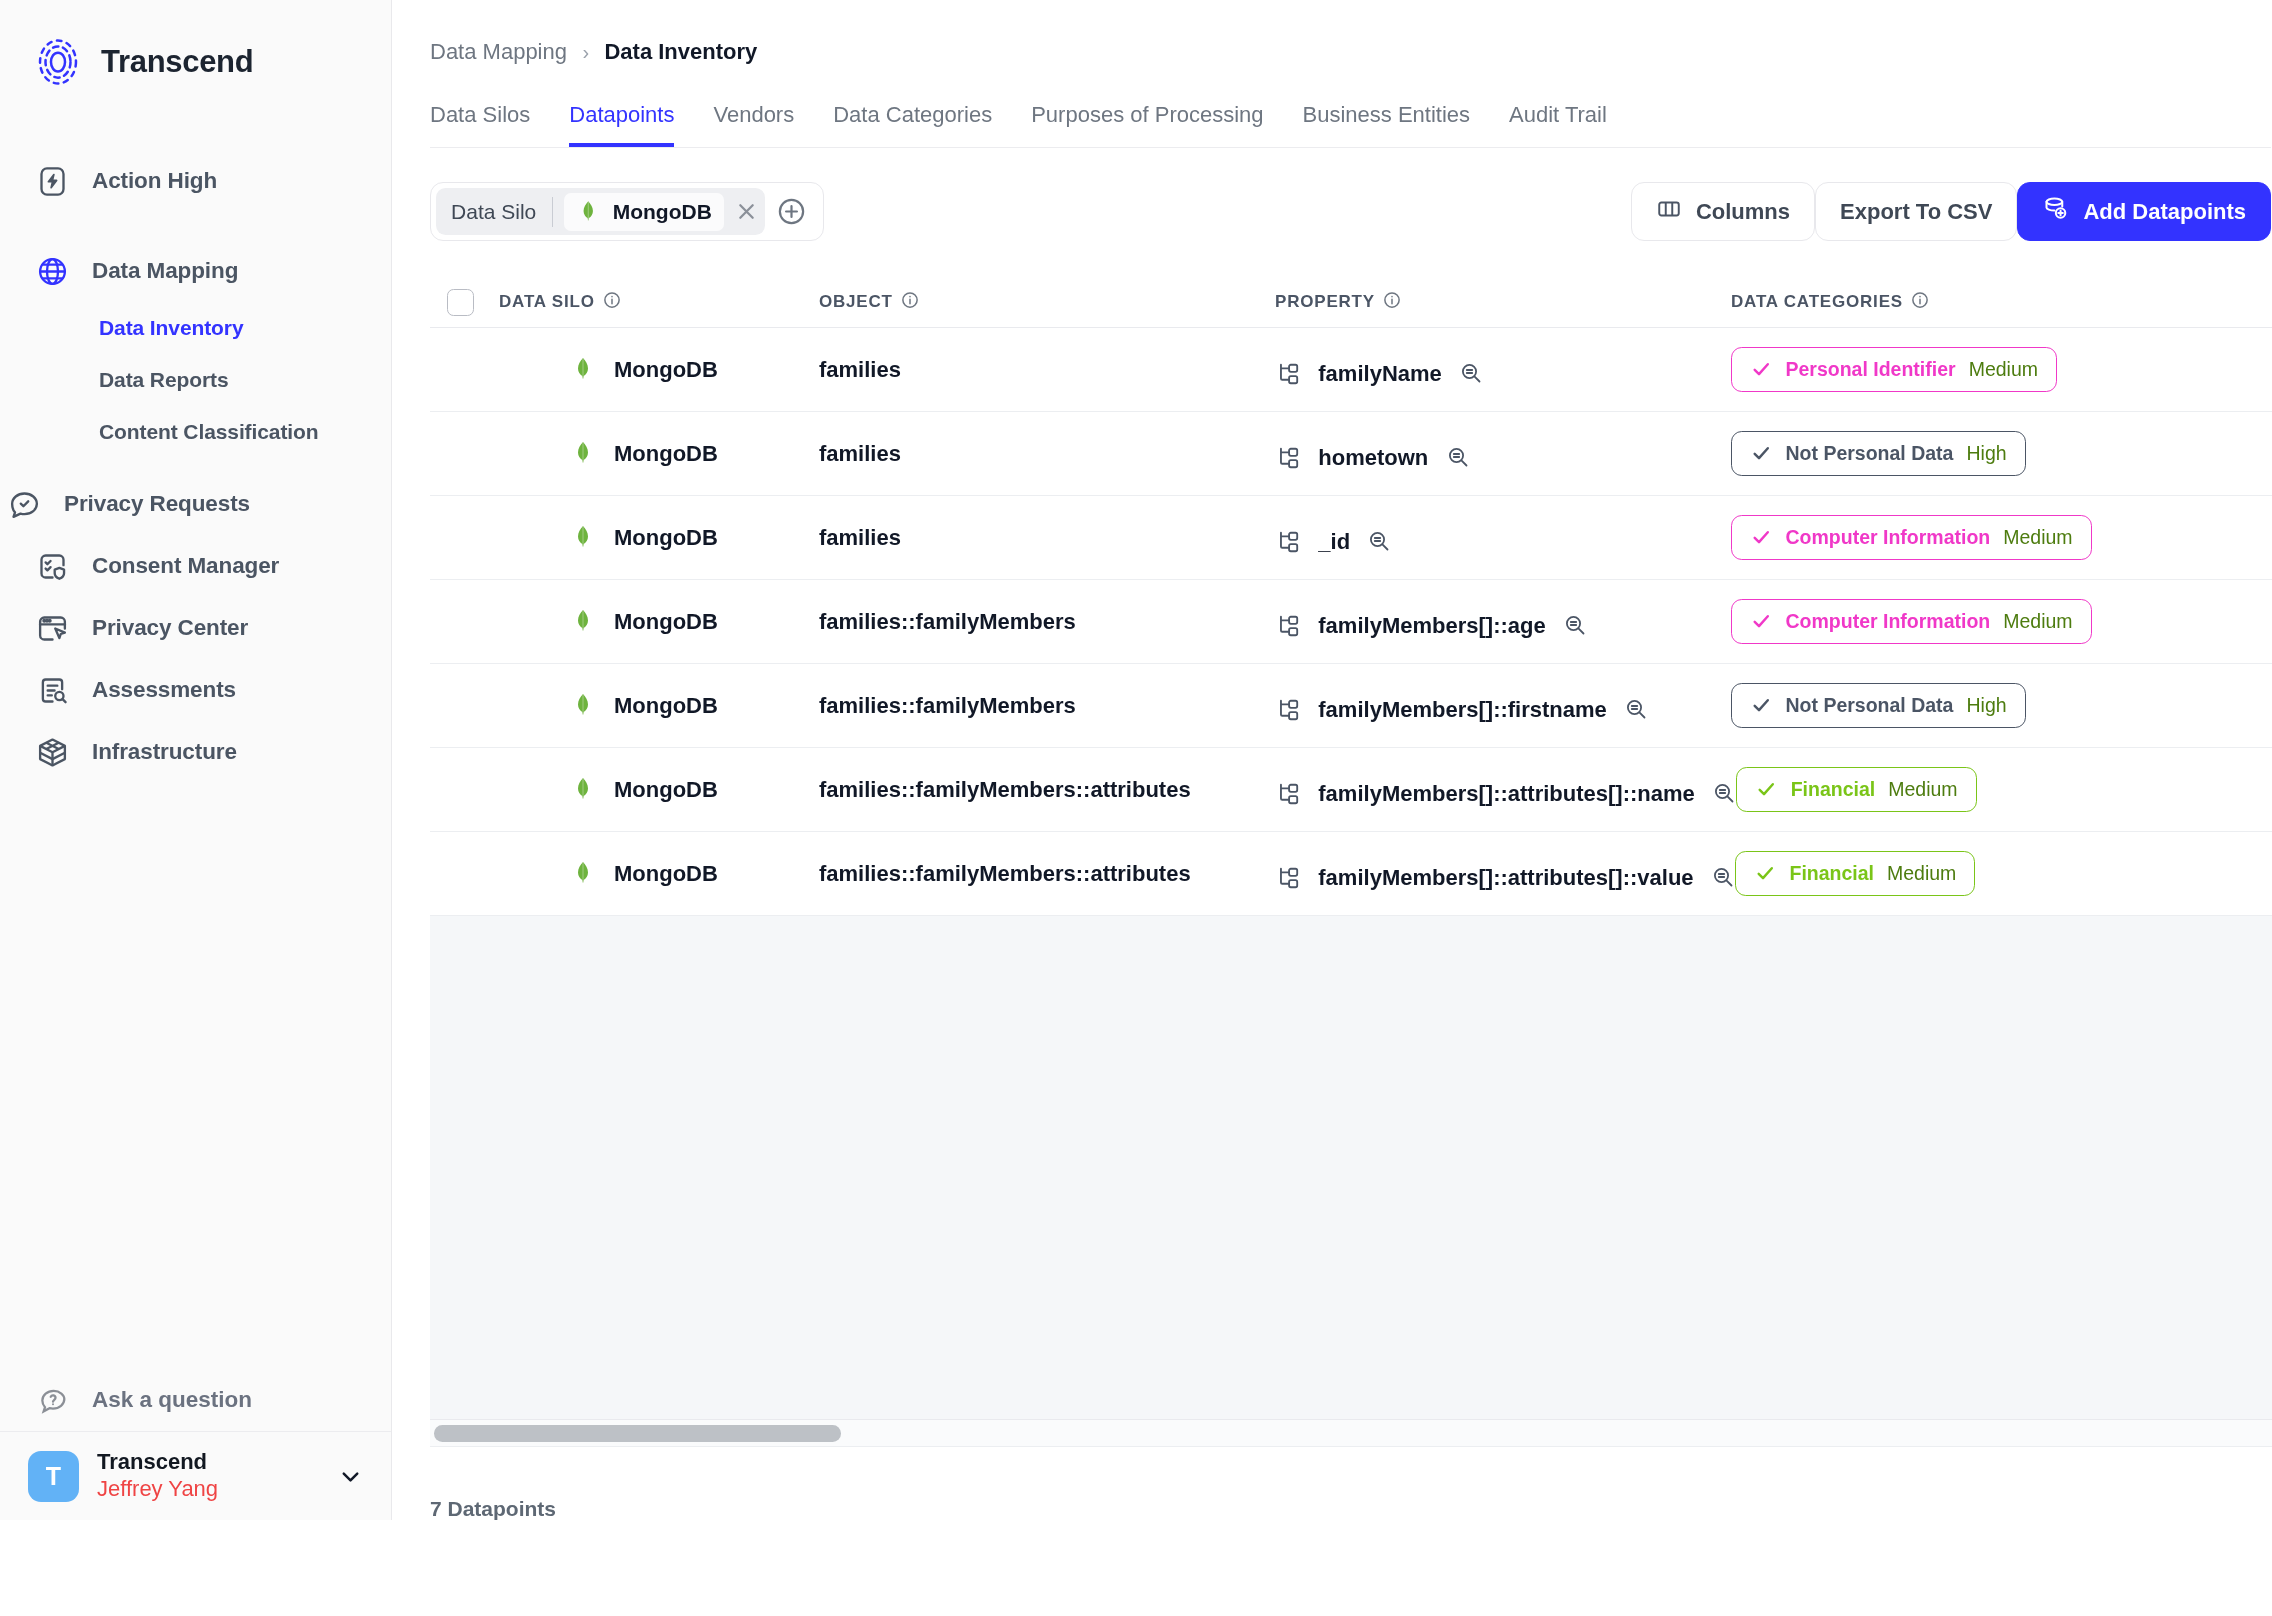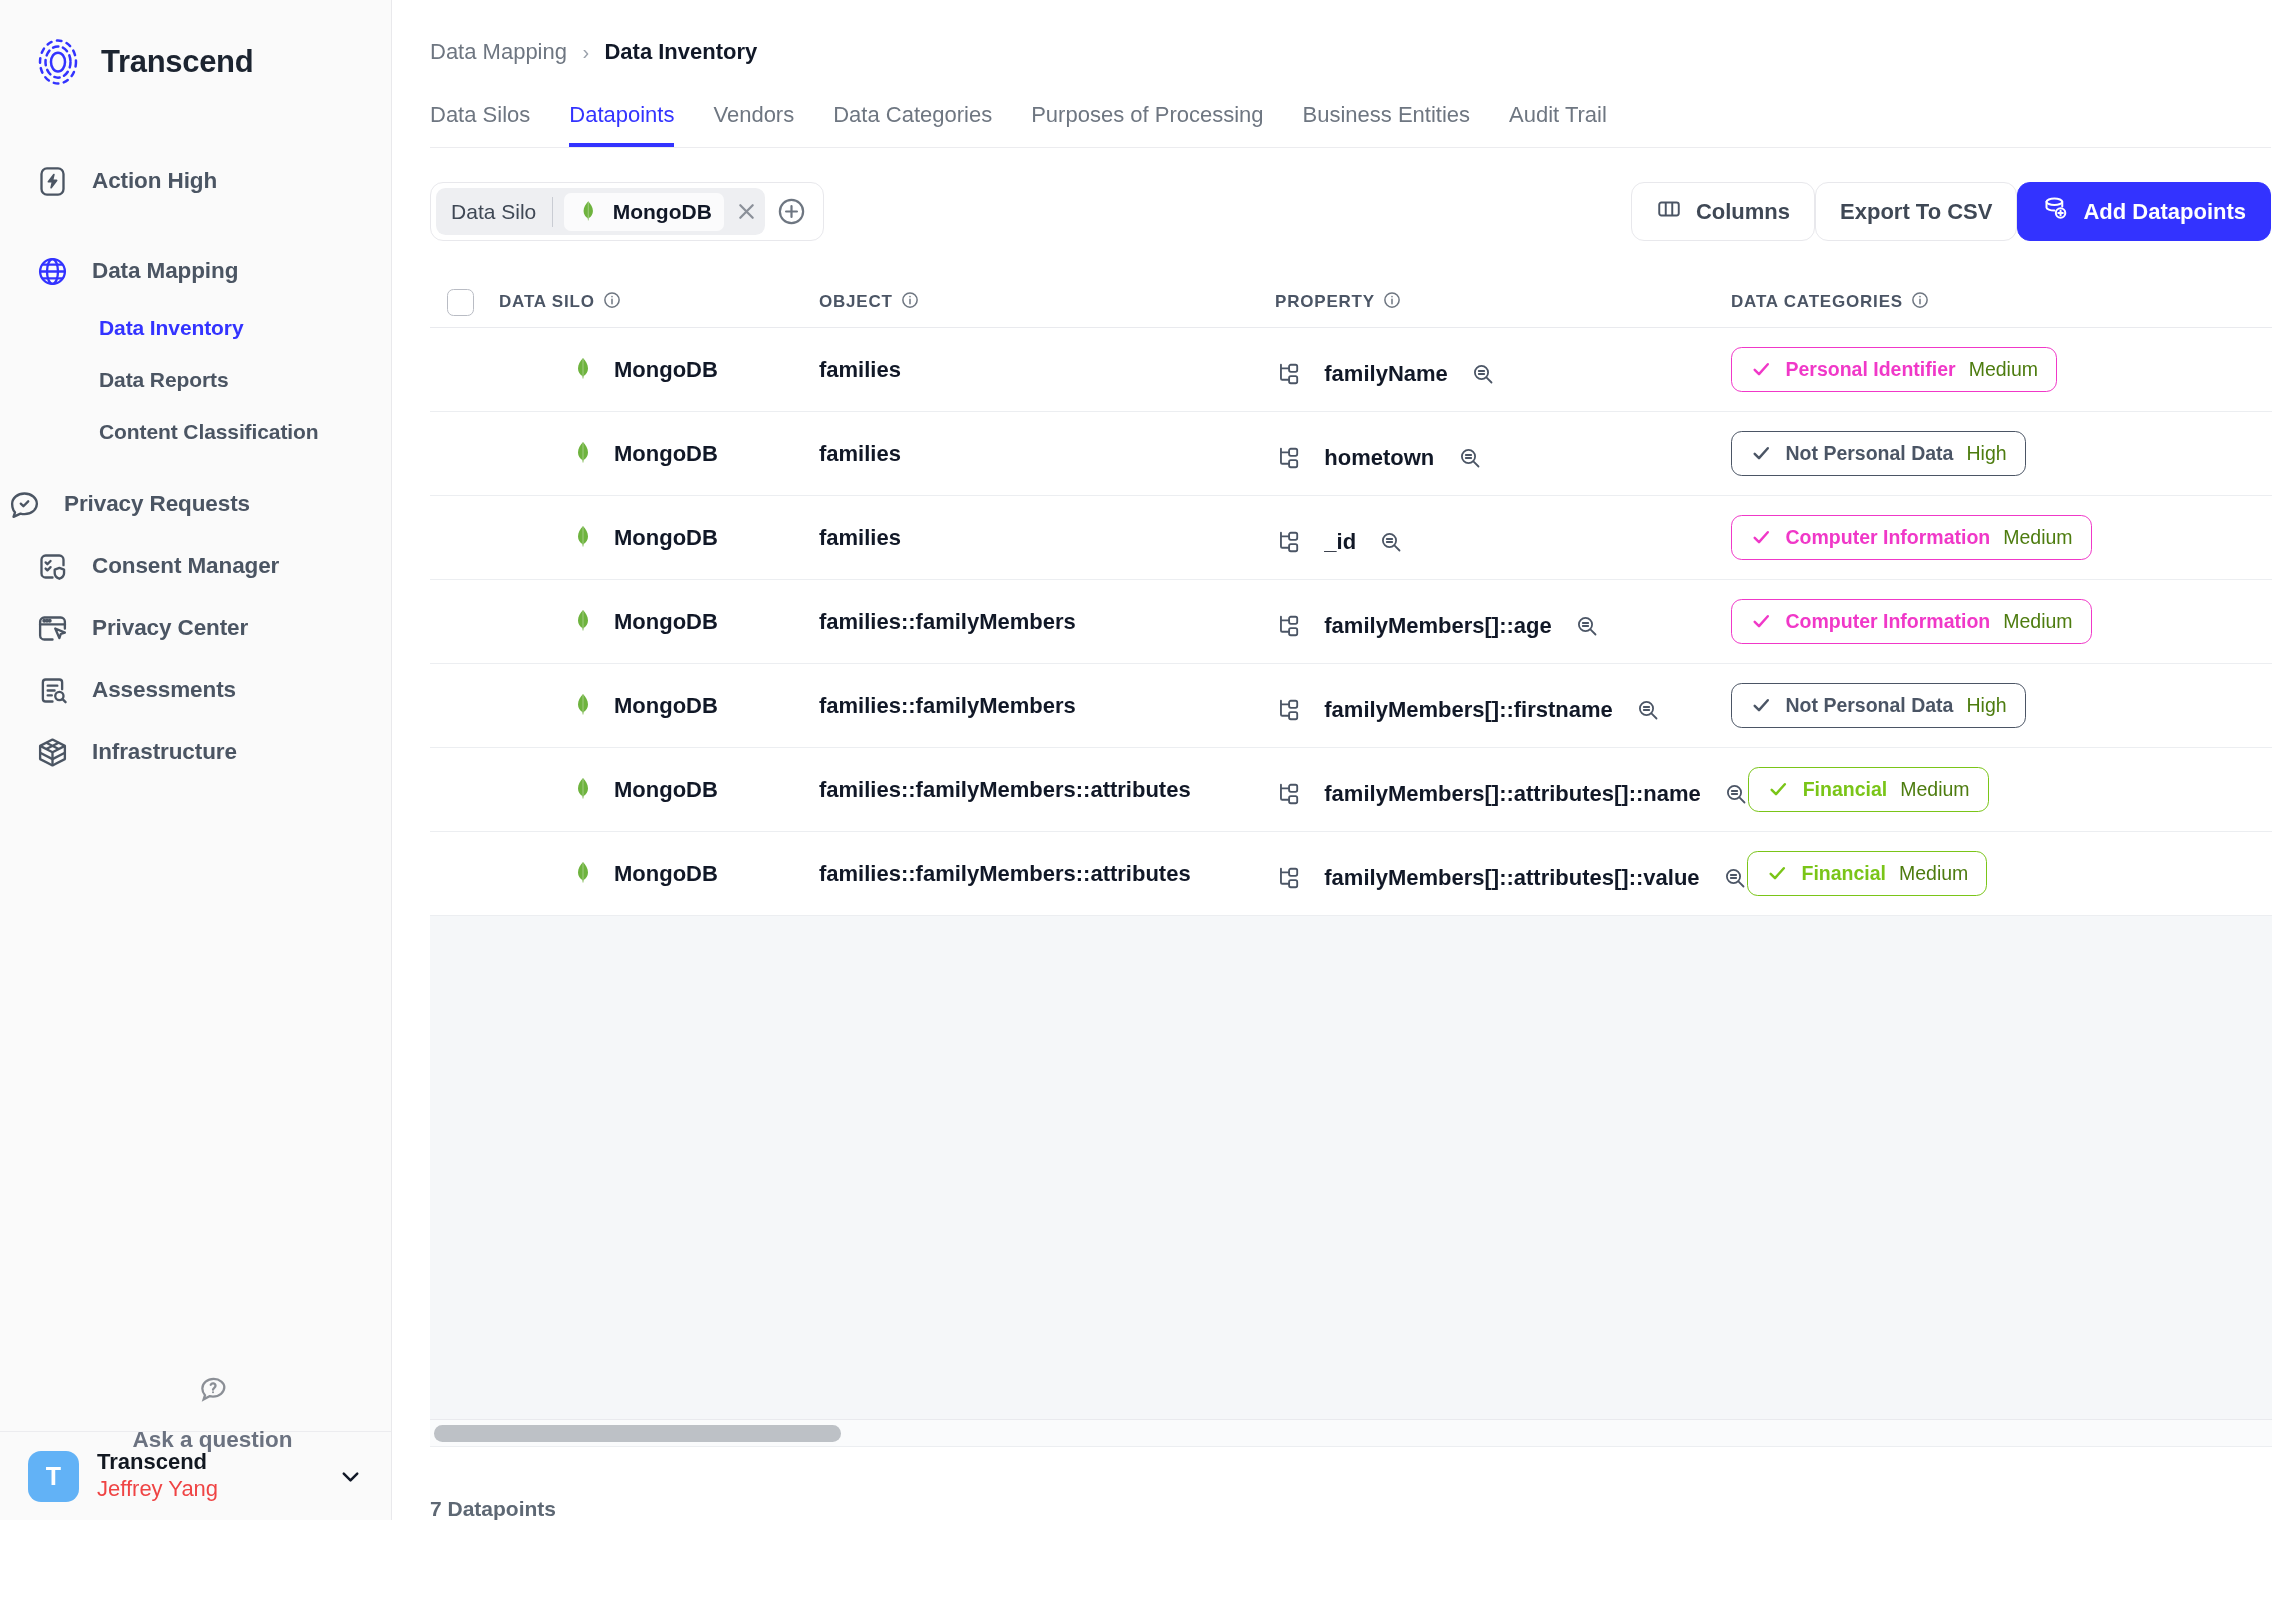--- a/index.html
+++ b/index.html
@@ -31,21 +31,21 @@
   }
   .nav-icon { width: 37px; height: 37px; flex: 0 0 37px; display: flex; align-items: center; justify-content: center; }
   .nav-label { font-size: 22.5px; font-weight: 600; color: #4b5563; letter-spacing: -0.1px; }
   .nav-sub { padding-left: 99px; height: 52px; display: flex; align-items: center; cursor: pointer; }
   .nav-sub .nav-label { font-size: 21px; font-weight: 600; }
   .nav-sub.active .nav-label { color: #3333ff; }
   .nav-item.group-head { margin-top: 28px; }
   .nav-item.spaced { margin-top: 15.4px; padding-left: 6px; }
 
   .sidebar-bottom { position: absolute; left: 0; bottom: 0; width: 391px; }
-  .ask-row { display: flex; align-items: center; gap: 21px; padding-left: 34px; height: 62px; cursor: pointer; flex-direction: column; }
+  .ask-row { display: flex; align-items: center; gap: 21px; padding-left: 34px; height: 62px; cursor: pointer; }
   .ask-label { font-size: 22.5px; font-weight: 600; color: #6b7280; }
   .userbox {
     display: flex; align-items: center; gap: 18px;
     padding: 0 27px 0 28px; height: 89px;
     border-top: 1.8px solid #ececef;
     cursor: pointer;
   }
   .avatar {
     width: 51px; height: 51px; border-radius: 13px;
     background: #62b2f6; color: #ffffff;
@@ -129,21 +129,21 @@
   .col-prop  { flex: 0 0 456px; display: flex; align-items: center; }
   .col-cat   { flex: 1 1 auto;  display: flex; align-items: center; }
 
   .row {
     display: flex; align-items: center;
     height: 84px; border-bottom: 1.8px solid #eceef1; background: #fff;
   }
   .silo-cell { display: flex; align-items: center; gap: 19px; padding-left: 72px; }
   .silo-name { font-size: 22px; font-weight: 700; color: #111827; }
   .obj-name { font-size: 22px; font-weight: 700; color: #111827; }
-  .prop-cell { display: flex; align-items: center; gap: 8px; margin-top: 8px; }
+  .prop-cell { display: flex; align-items: flex-start; gap: 2px; margin-top: 8px; }
   .tree-ic { flex: 0 0 33px; display: flex; align-items: center; }
   .prop-name { font-size: 22px; font-weight: 700; color: #111827; margin-left: 8.3px; }
   .zoom-ic { margin-left: 15.4px; display: flex; align-items: center; cursor: pointer; }
 
   .badge {
     display: inline-flex; align-items: center; gap: 13px;
     height: 45px; padding: 0 18px;
     border: 1.8px solid #ccc; border-radius: 10.7px; background: #fff;
     white-space: nowrap;
   }

